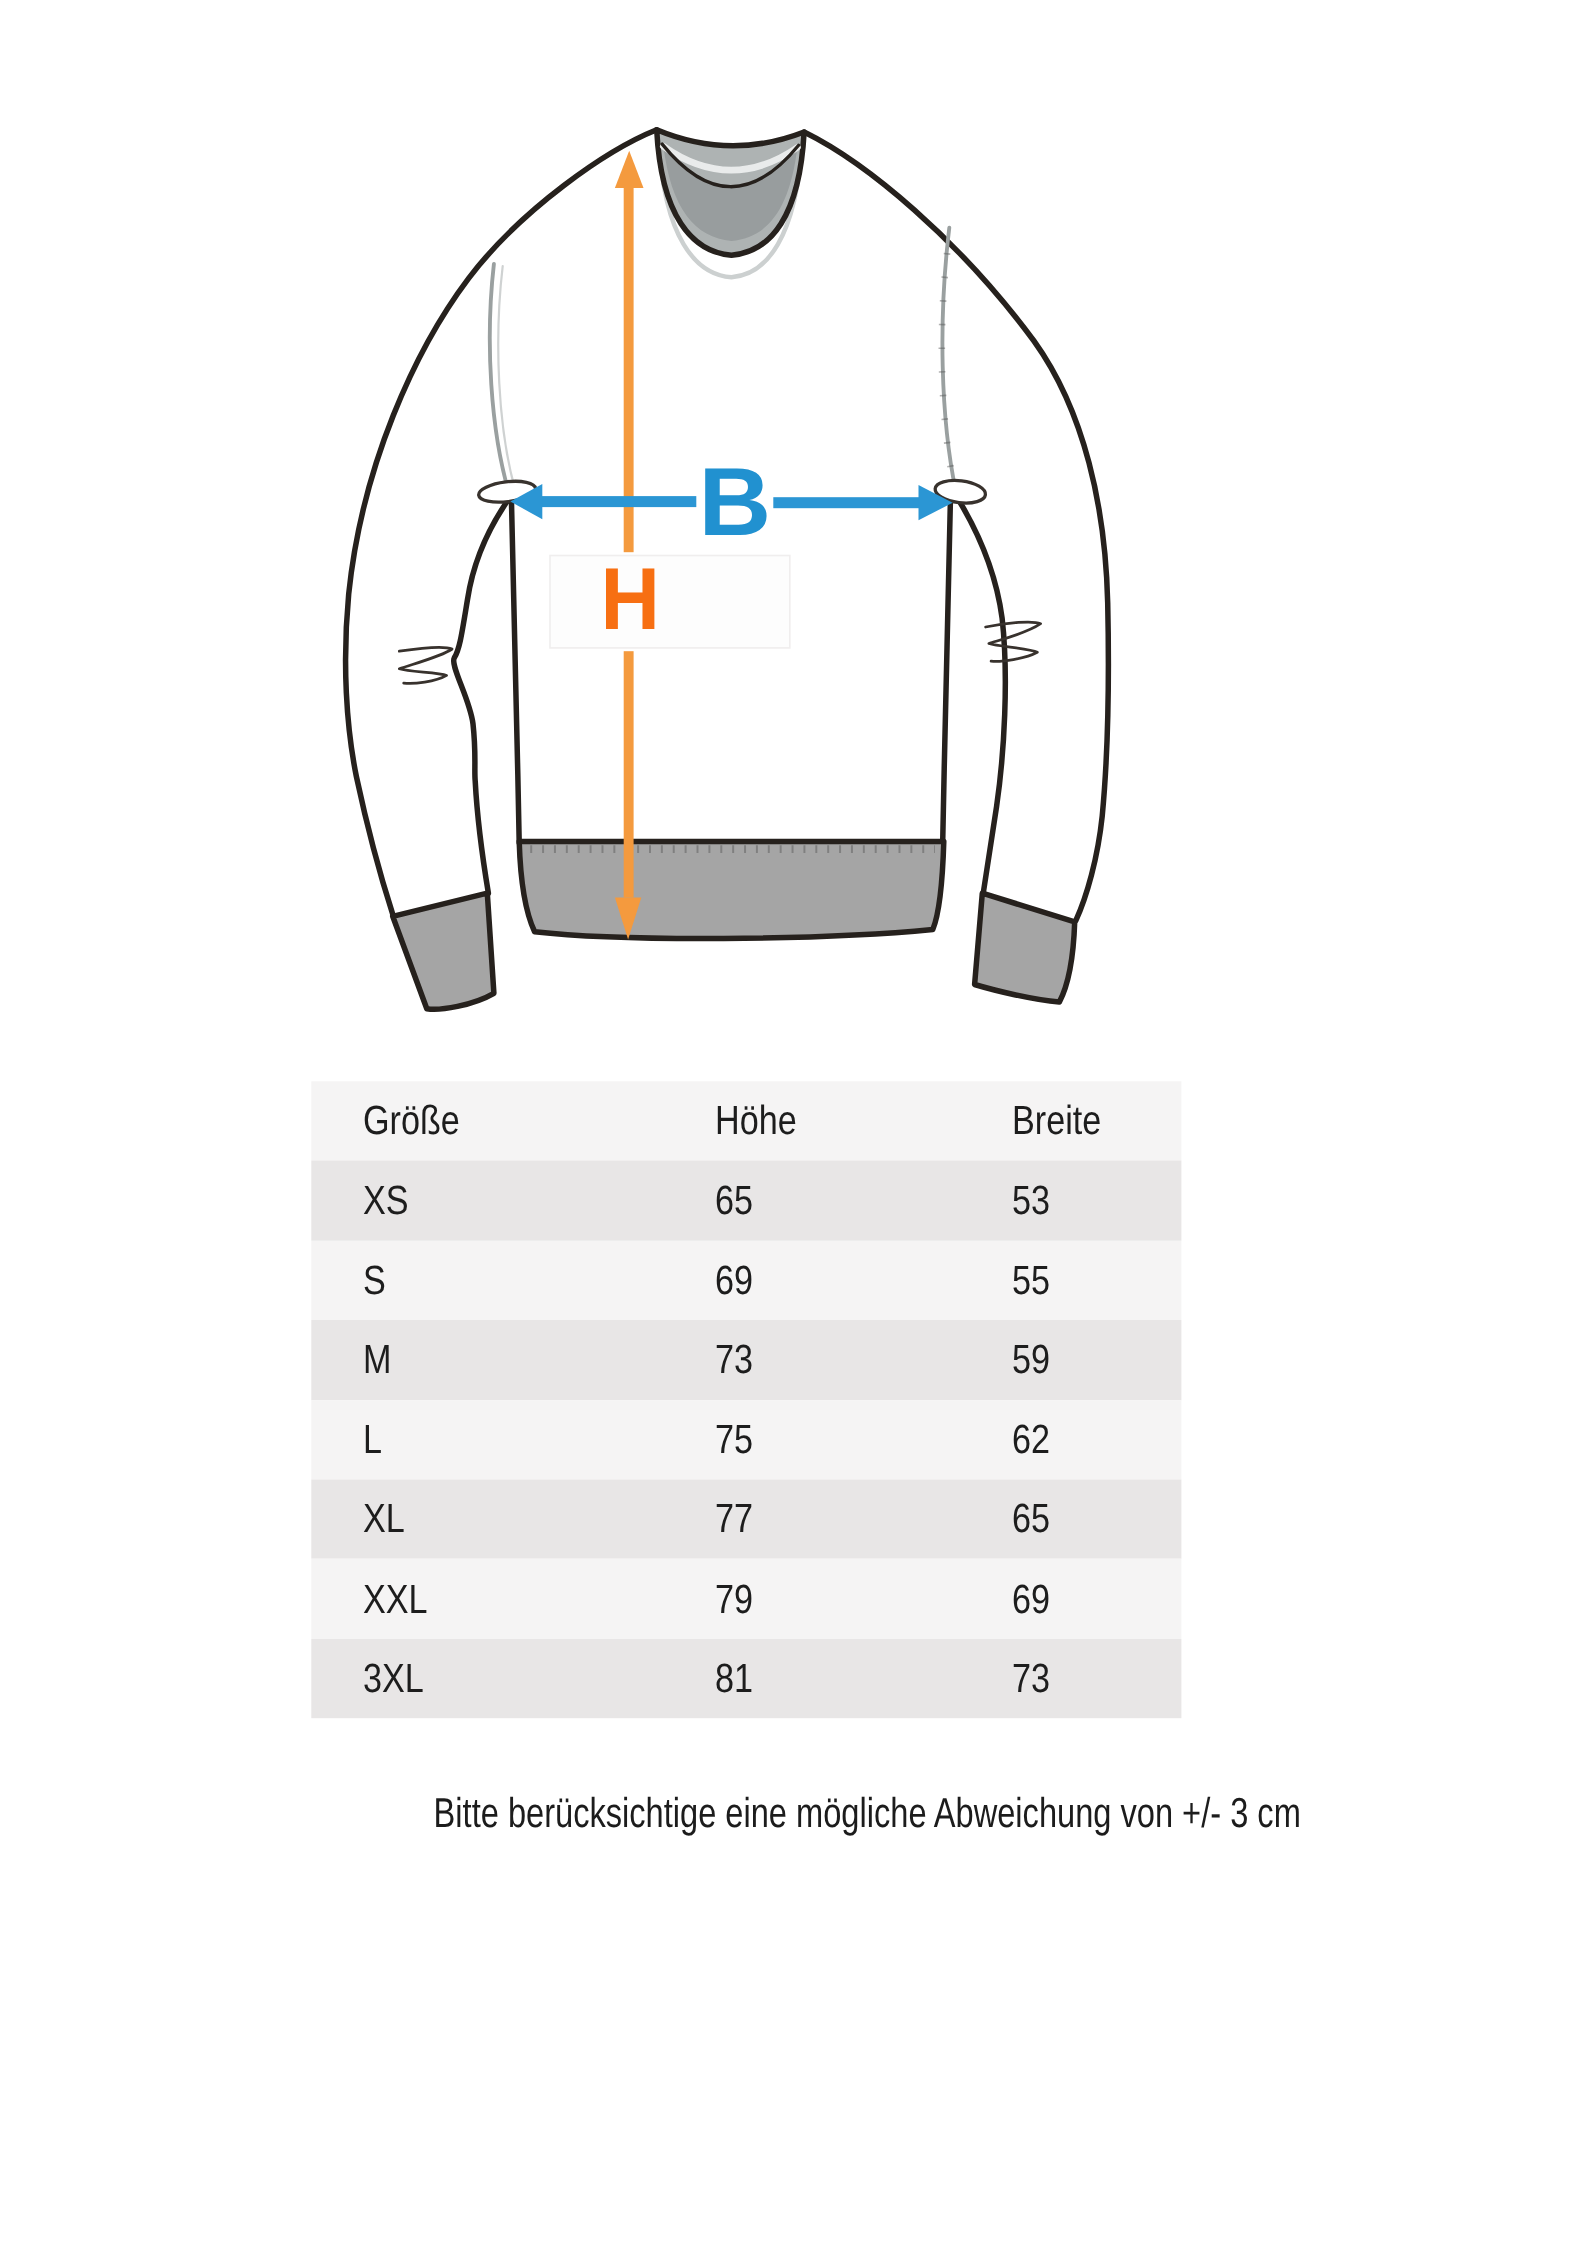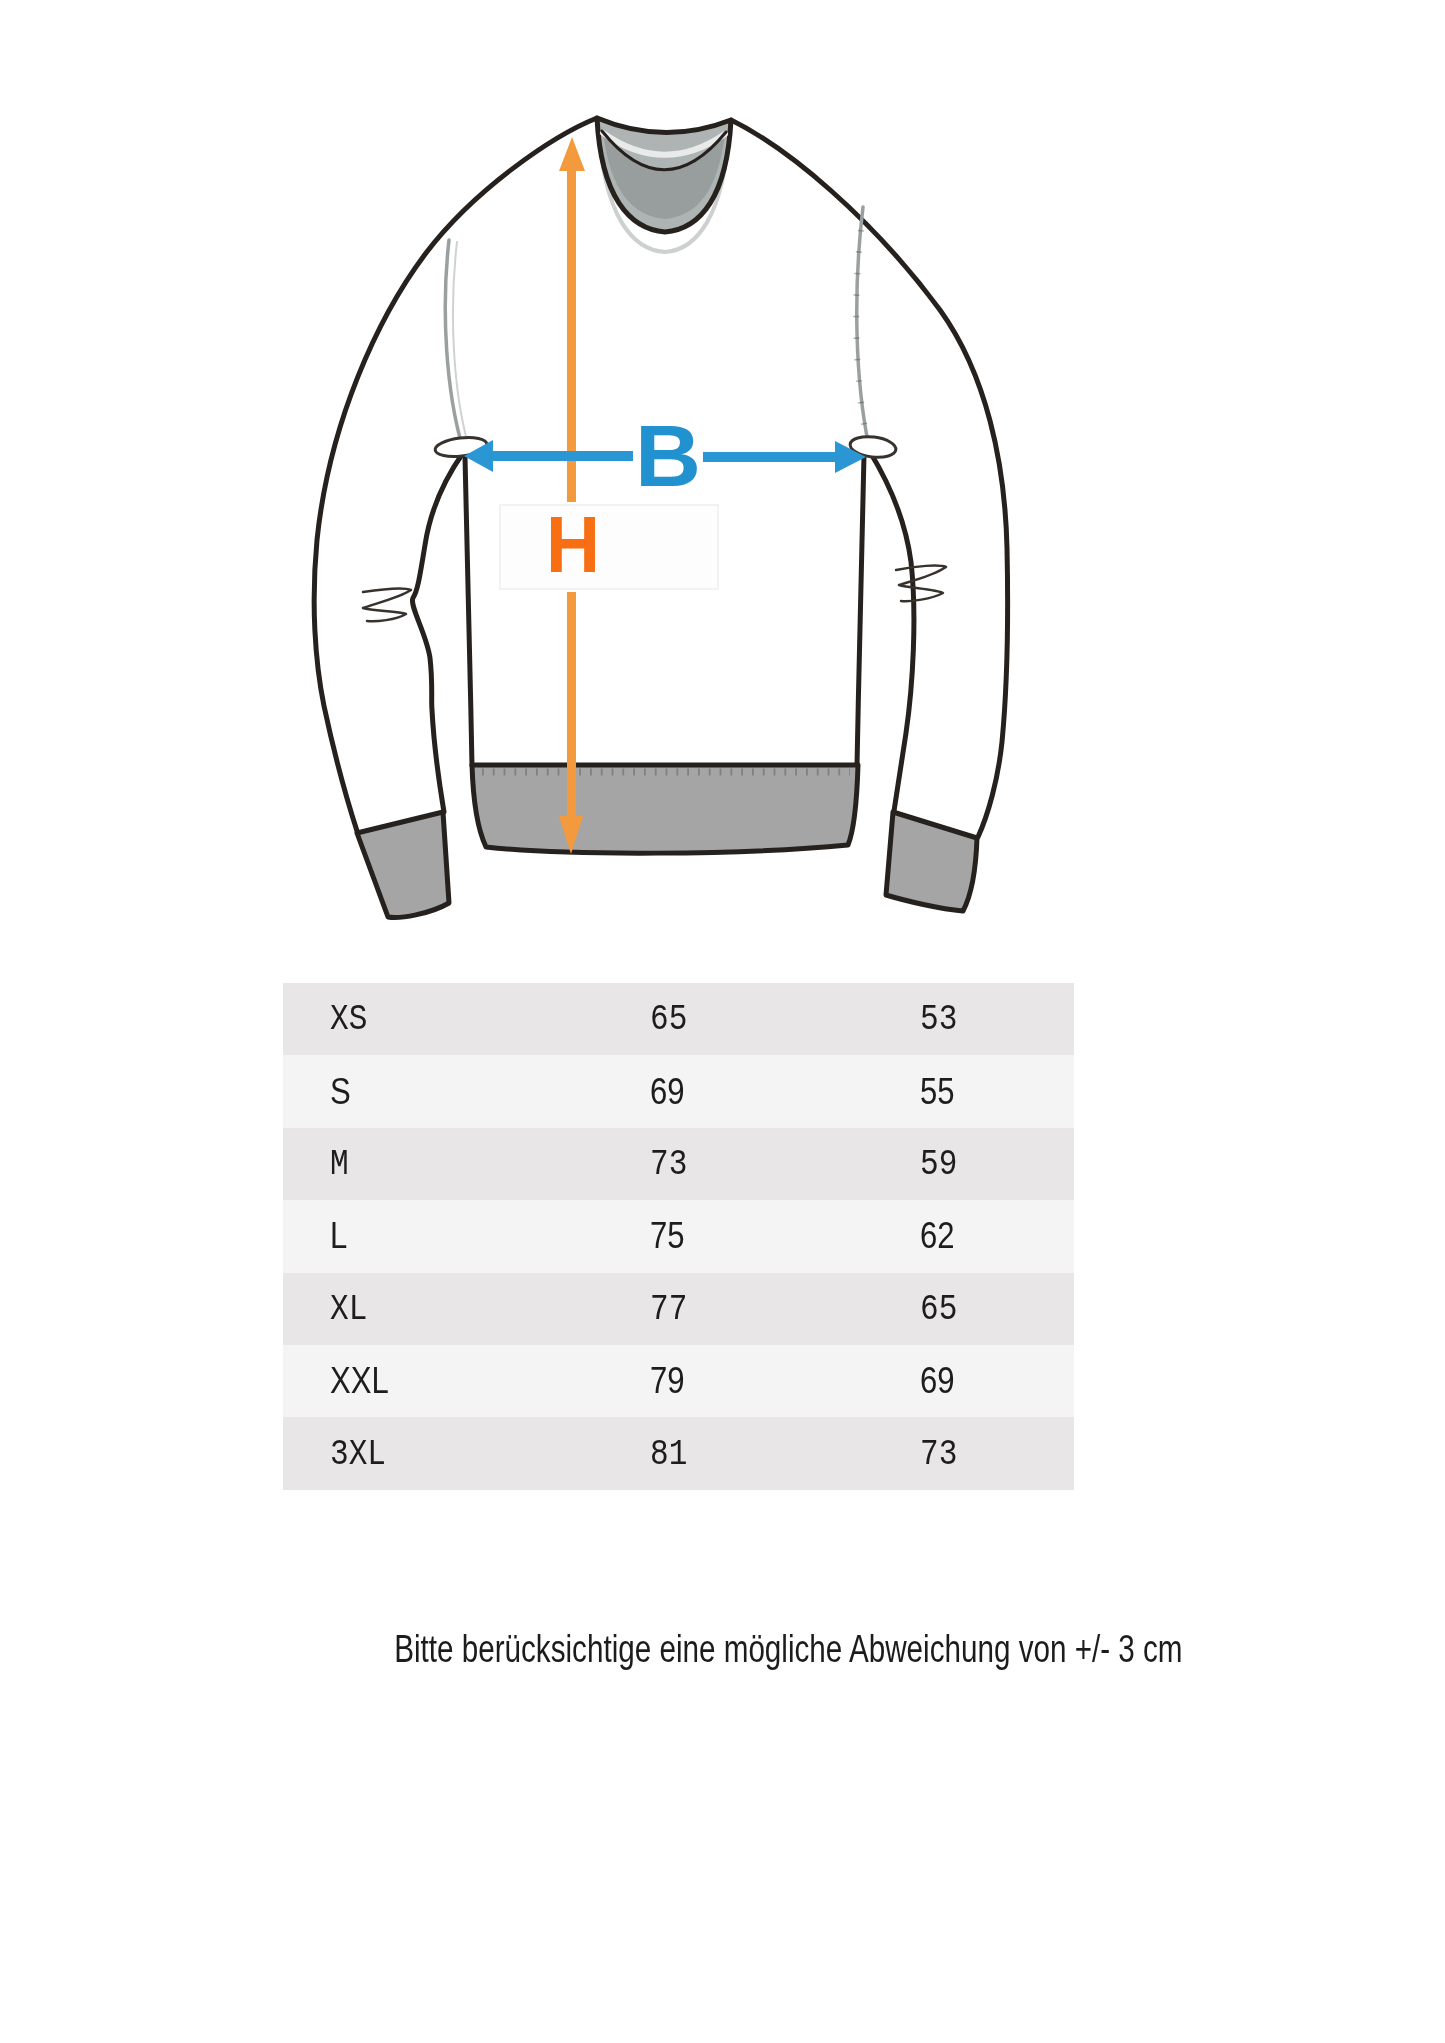--- a/index.html
+++ b/index.html
@@ -26,21 +26,21 @@
   .stitch-ticks{fill:none;stroke:#555;stroke-width:6;stroke-dasharray:1.5 20;opacity:.45;}
   .h-arrow{fill:var(--h-arrow,#f49a3e);}
   .b-arrow{fill:var(--b-arrow,#2b96d4);}
   .h-box{fill:#fdfdfd;stroke:#f0eeee;stroke-width:1.5;}
   .letterH{fill:var(--h-label,#f76f12);font-family:"Liberation Sans",sans-serif;font-weight:bold;font-size:80px;}
   .letterB{fill:var(--b-label,#2191d0);font-family:"Liberation Sans",sans-serif;font-weight:bold;font-size:88px;}
   
   .size-table{position:absolute;left:283px;top:983px;width:791px;font-size:37px;color:#1d1d1d;}
   .trow{height:72.4px;display:grid;grid-template-columns:320px 270px 1fr;align-items:center;padding-left:47px;}
   .trow.light{background:var(--row-light,#f5f4f4);}
-  .trow.dark{background:var(--row-dark,#e8e6e6);font-family:Liberation Mono, monospace;}
+  .trow.dark{background:var(--row-dark,#e8e6e6);}
   .cx{display:inline-block;transform:scaleX(.84);transform-origin:0 50%;white-space:nowrap;}
   
   .note{position:absolute;left:283px;top:1588px;width:791px;text-align:center;font-size:38px;color:#1c1c1c;margin-top:40px;}
   .cxc{display:inline-block;transform:scaleX(.78);transform-origin:50% 50%;white-space:nowrap;}
 </style>
 </head>
 <body style="--page-bg: #ffffff; --h-arrow: #f49a3e; --h-label: #f76f12; --b-arrow: #2b96d4; --b-label: #2191d0; --outline: #26211d; --rib-gray: #a5a5a5; --collar-gray: #aeb3b3; --row-light: #f5f4f4; --row-dark: #e8e6e6;">
 
 <div class="diagram-wrap">
   <svg viewBox="280 85 810 860">
@@ -88,20 +88,25 @@
     <polygon class="b-arrow" points="464,456 493,440 493,472"></polygon>
     <polygon class="b-arrow" points="866,457 835,441 835,473"></polygon>
 
     <rect class="h-box" x="500" y="505" width="218" height="84"></rect>
     <text class="letterB" x="668" y="486" text-anchor="middle" textLength="66" lengthAdjust="spacingAndGlyphs">B</text>
     <text class="letterH" x="573" y="572" text-anchor="middle" textLength="54" lengthAdjust="spacingAndGlyphs">H</text>
   </svg>
 </div>
 
 <div class="size-table">
+  <div class="trow light">
+    <span class="cx">Größe</span>
+    <span class="cx">Höhe</span>
+    <span class="cx">Breite</span>
+  </div>
   <div>
       <div class="trow dark">
         <span class="cx">XS</span>
         <span class="cx">65</span>
         <span class="cx">53</span>
       </div>
       <div class="trow light">
         <span class="cx">S</span>
         <span class="cx">69</span>
         <span class="cx">55</span>

